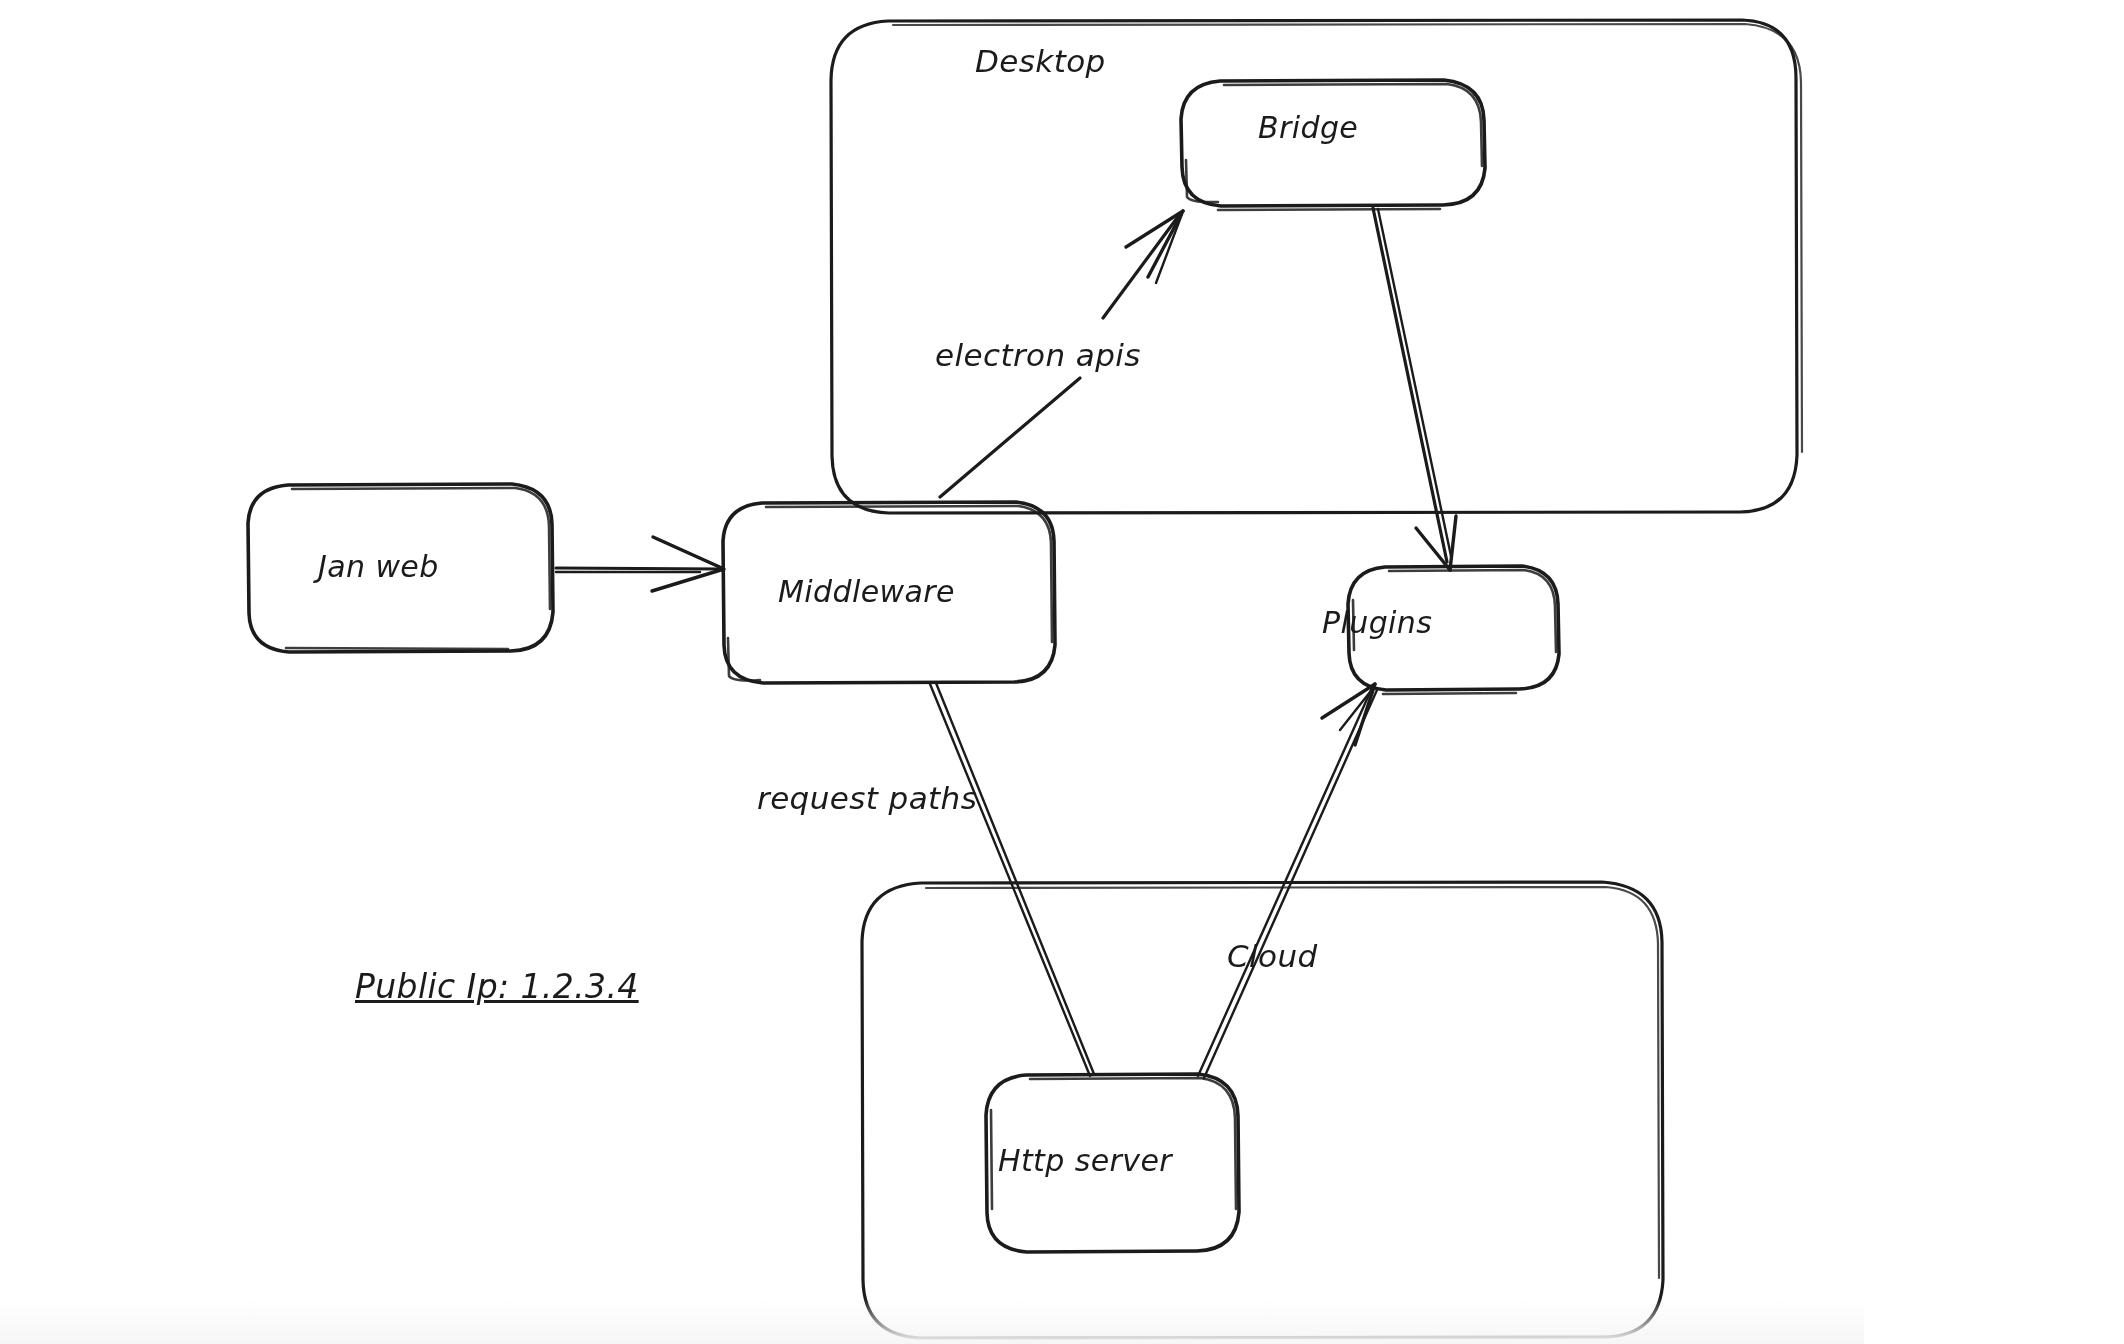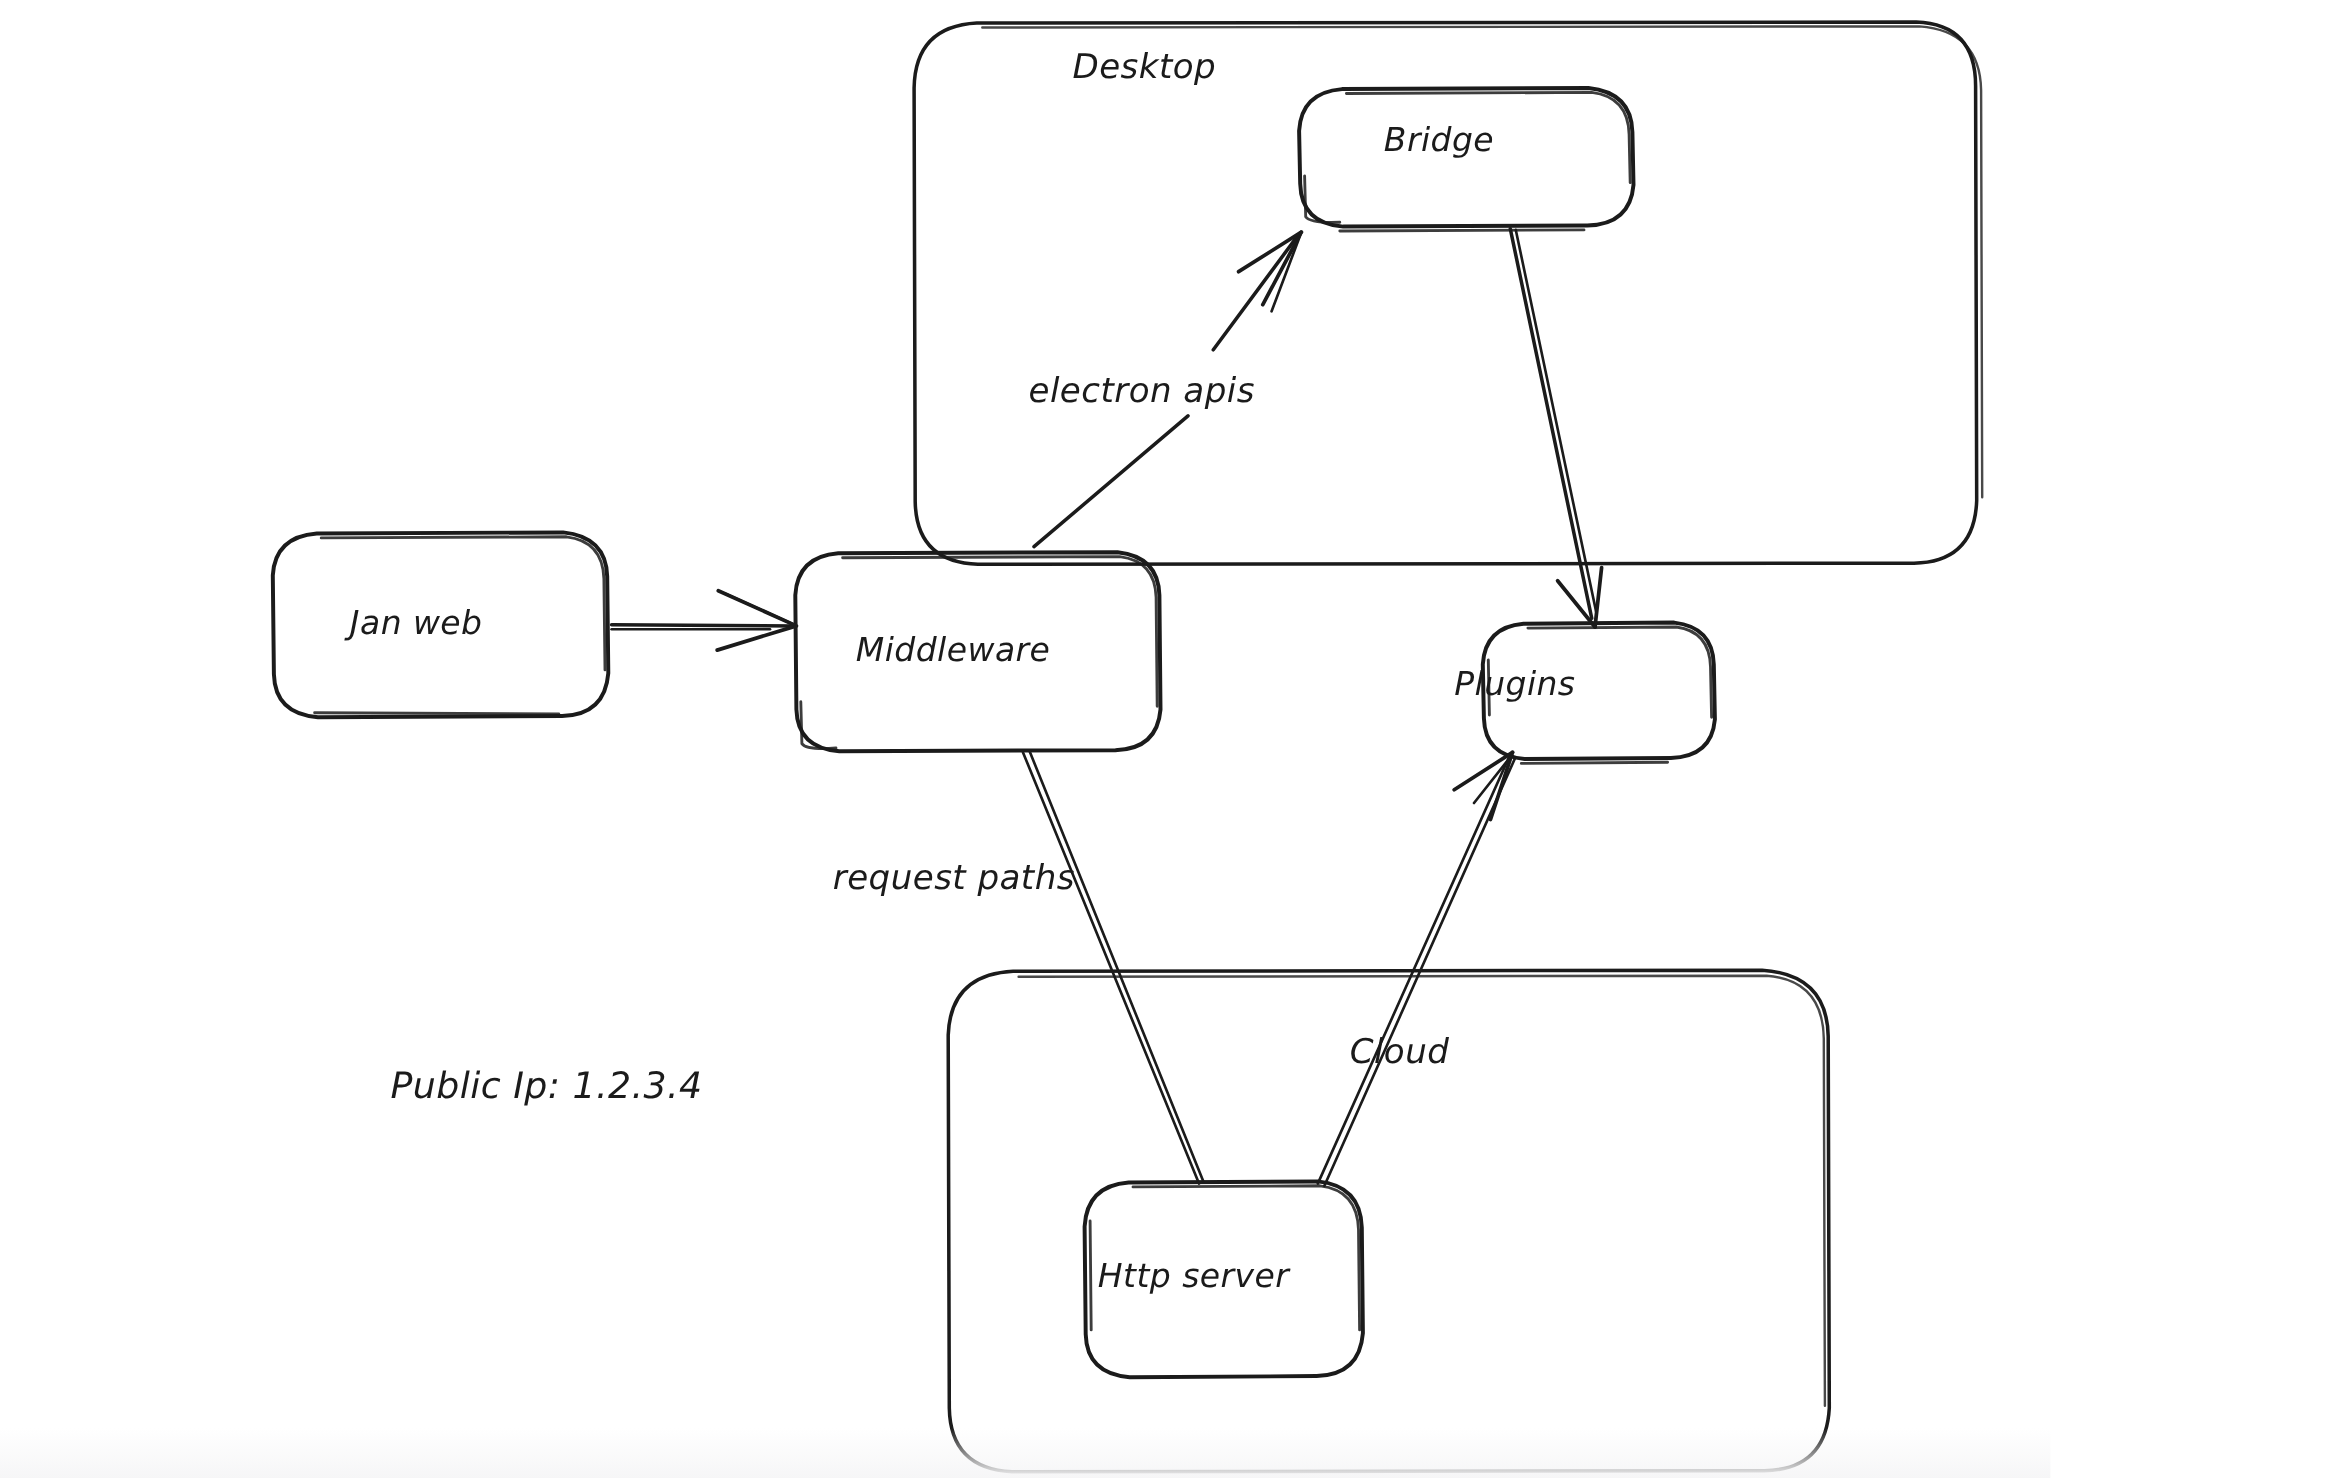--- a/index.html
+++ b/index.html
@@ -58,20 +58,21 @@
   }
   .group-label {
     font-size: 31px;
   }
   .edge-label {
     font-size: 31px;
   }
   .note-label {
     font-size: 33px;
     line-height: 47px;
+    text-decoration: underline;
   }
   .handish {
     font-family: "DejaVu Sans", sans-serif;
     font-style: italic;
   }
 </style>
 </head>
 <body>
 
 <div id="canvas">

